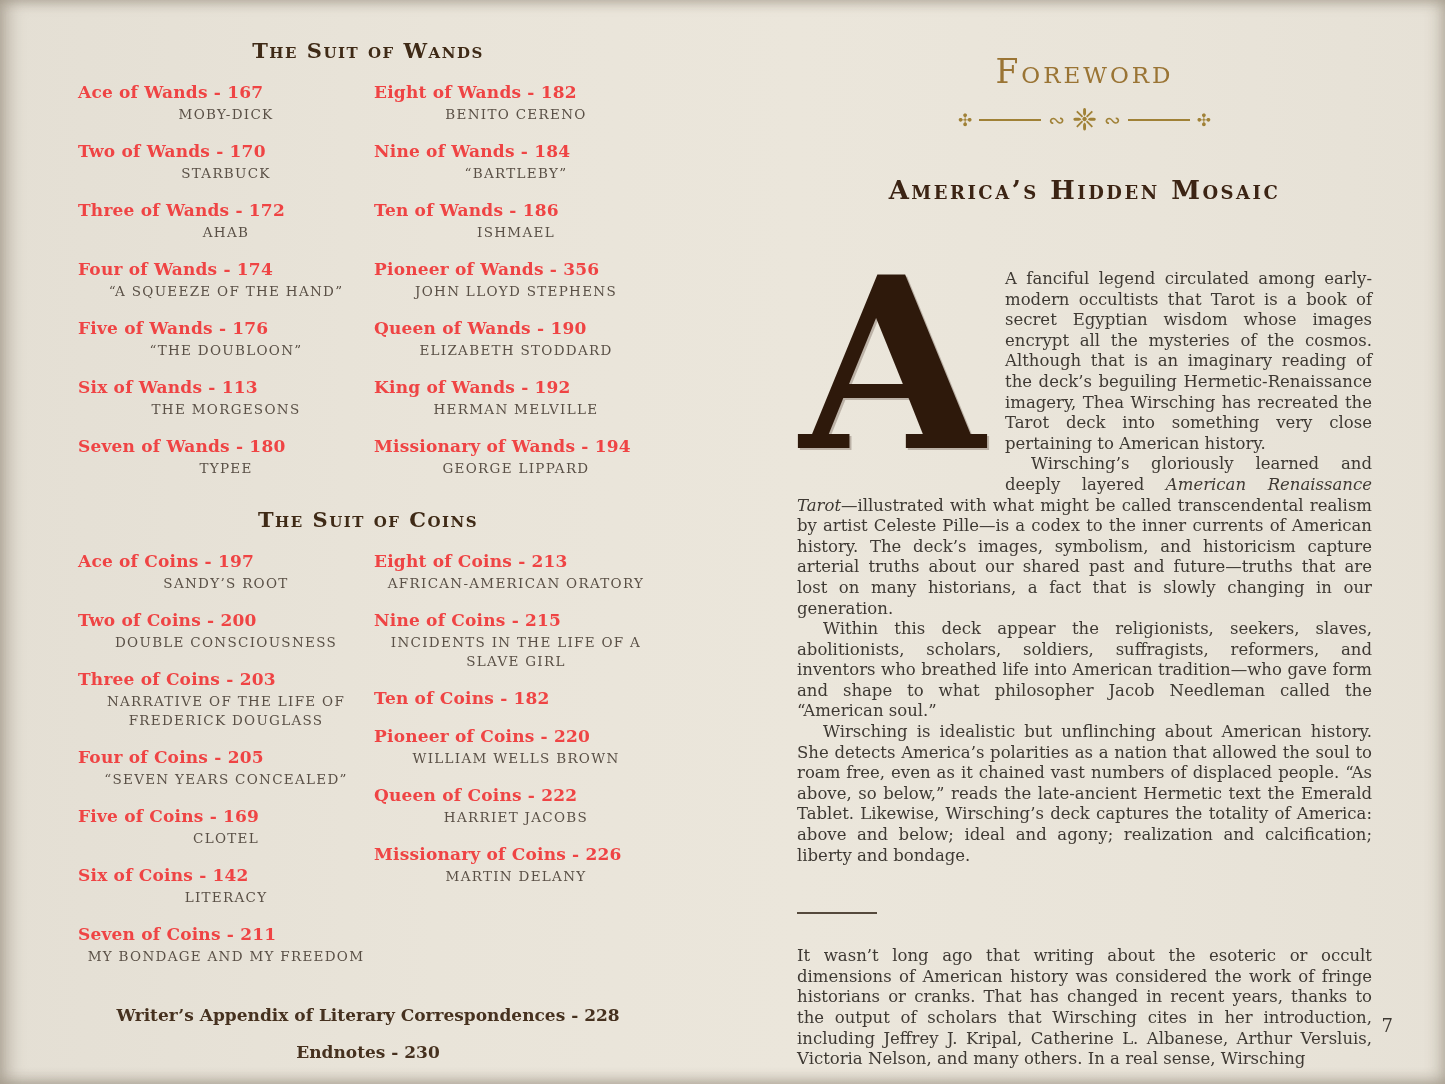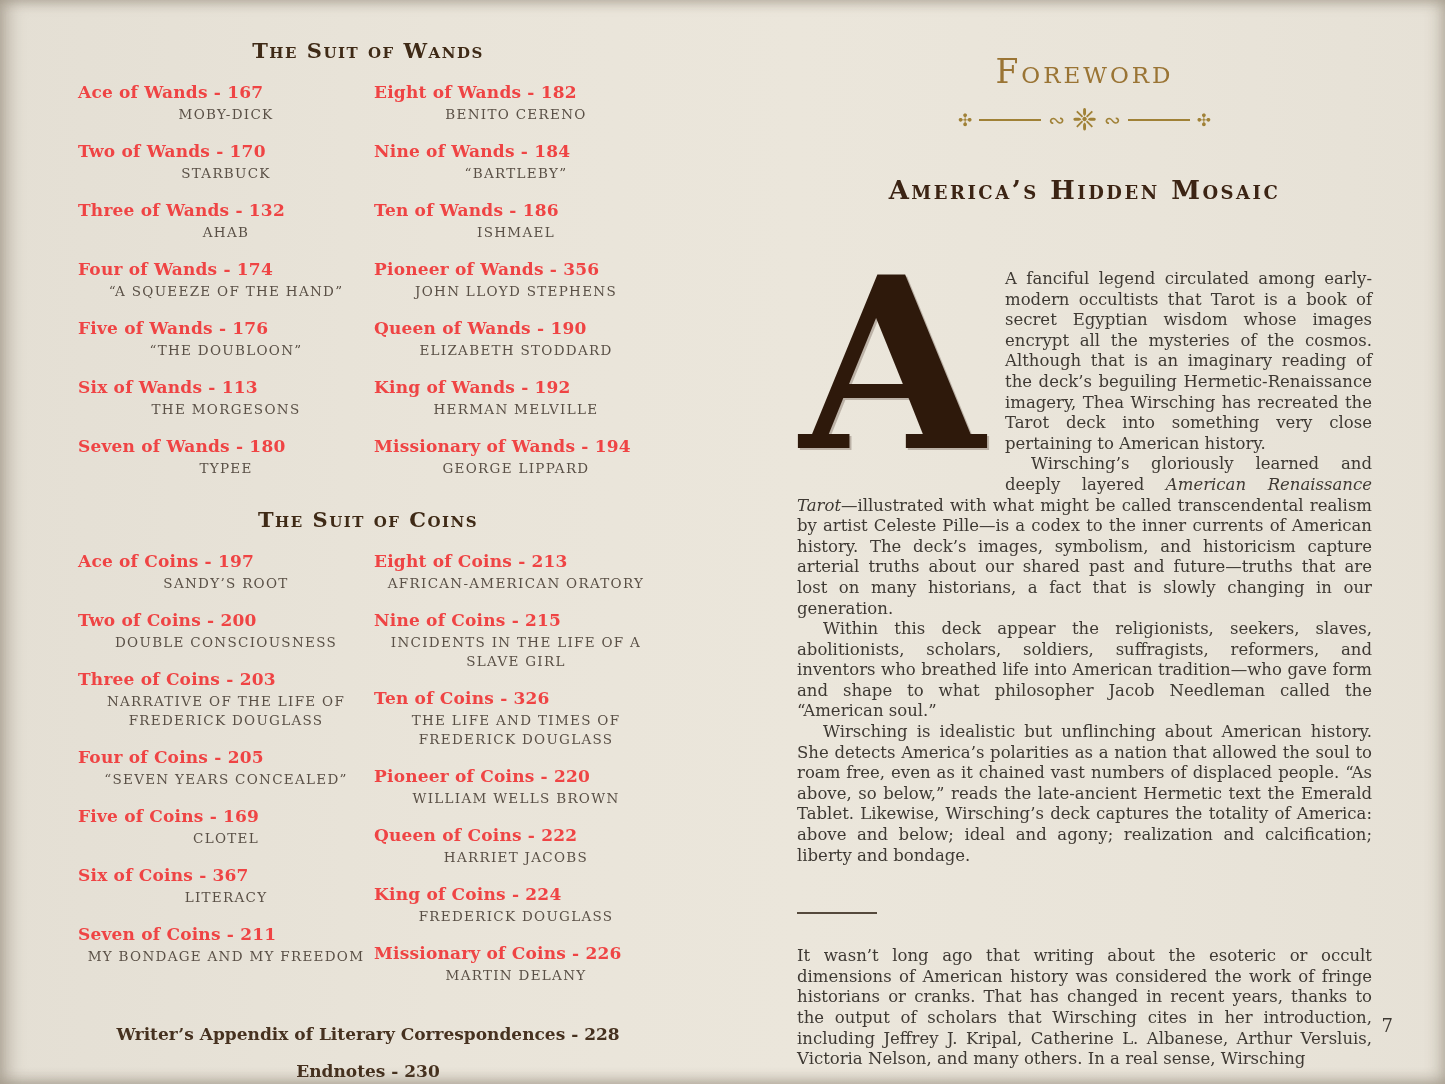--- a/index.html
+++ b/index.html
@@ -79,21 +79,21 @@
       <div class="toc-col">
         <div class="toc-item">
             <div class="toc-title">Ace of Wands - 167</div>
             <div class="toc-sub">MOBY-DICK</div>
           </div>
         <div class="toc-item">
             <div class="toc-title">Two of Wands - 170</div>
             <div class="toc-sub">STARBUCK</div>
           </div>
         <div class="toc-item">
-            <div class="toc-title">Three of Wands - 132</div>
+            <div class="toc-title">Three of Wands - 172</div>
             <div class="toc-sub">AHAB</div>
           </div>
         <div class="toc-item">
             <div class="toc-title">Four of Wands - 174</div>
             <div class="toc-sub">“A SQUEEZE OF THE HAND”</div>
           </div>
         <div class="toc-item">
             <div class="toc-title">Five of Wands - 176</div>
             <div class="toc-sub">“THE DOUBLOON”</div>
           </div>
@@ -155,52 +155,47 @@
           </div>
         <div class="toc-item">
             <div class="toc-title">Four of Coins - 205</div>
             <div class="toc-sub">“SEVEN YEARS CONCEALED”</div>
           </div>
         <div class="toc-item">
             <div class="toc-title">Five of Coins - 169</div>
             <div class="toc-sub">CLOTEL</div>
           </div>
         <div class="toc-item">
-            <div class="toc-title">Six of Coins - 367</div>
+            <div class="toc-title">Six of Coins - 142</div>
             <div class="toc-sub">LITERACY</div>
           </div>
         <div class="toc-item">
             <div class="toc-title">Seven of Coins - 211</div>
             <div class="toc-sub">MY BONDAGE AND MY FREEDOM</div>
           </div>
       </div>
       <div class="toc-col">
         <div class="toc-item">
             <div class="toc-title">Eight of Coins - 213</div>
             <div class="toc-sub">AFRICAN-AMERICAN ORATORY</div>
           </div>
         <div class="toc-item">
             <div class="toc-title">Nine of Coins - 215</div>
             <div class="toc-sub">INCIDENTS IN THE LIFE OF A SLAVE GIRL</div>
           </div>
         <div class="toc-item">
-            <div class="toc-title">Ten of Coins - 326</div>
-            <div class="toc-sub">THE LIFE AND TIMES OF FREDERICK DOUGLASS</div>
+            <div class="toc-title">Ten of Coins - 182</div>
           </div>
         <div class="toc-item">
             <div class="toc-title">Pioneer of Coins - 220</div>
             <div class="toc-sub">WILLIAM WELLS BROWN</div>
           </div>
         <div class="toc-item">
             <div class="toc-title">Queen of Coins - 222</div>
             <div class="toc-sub">HARRIET JACOBS</div>
-          </div>
-        <div class="toc-item">
-            <div class="toc-title">King of Coins - 224</div>
-            <div class="toc-sub">FREDERICK DOUGLASS</div>
           </div>
         <div class="toc-item">
             <div class="toc-title">Missionary of Coins - 226</div>
             <div class="toc-sub">MARTIN DELANY</div>
           </div>
       </div>
     </div>
 
     <div class="toc-footer">Writer’s Appendix of Literary Correspondences - 228</div>
     <div class="toc-footer">Endnotes - 230</div>

